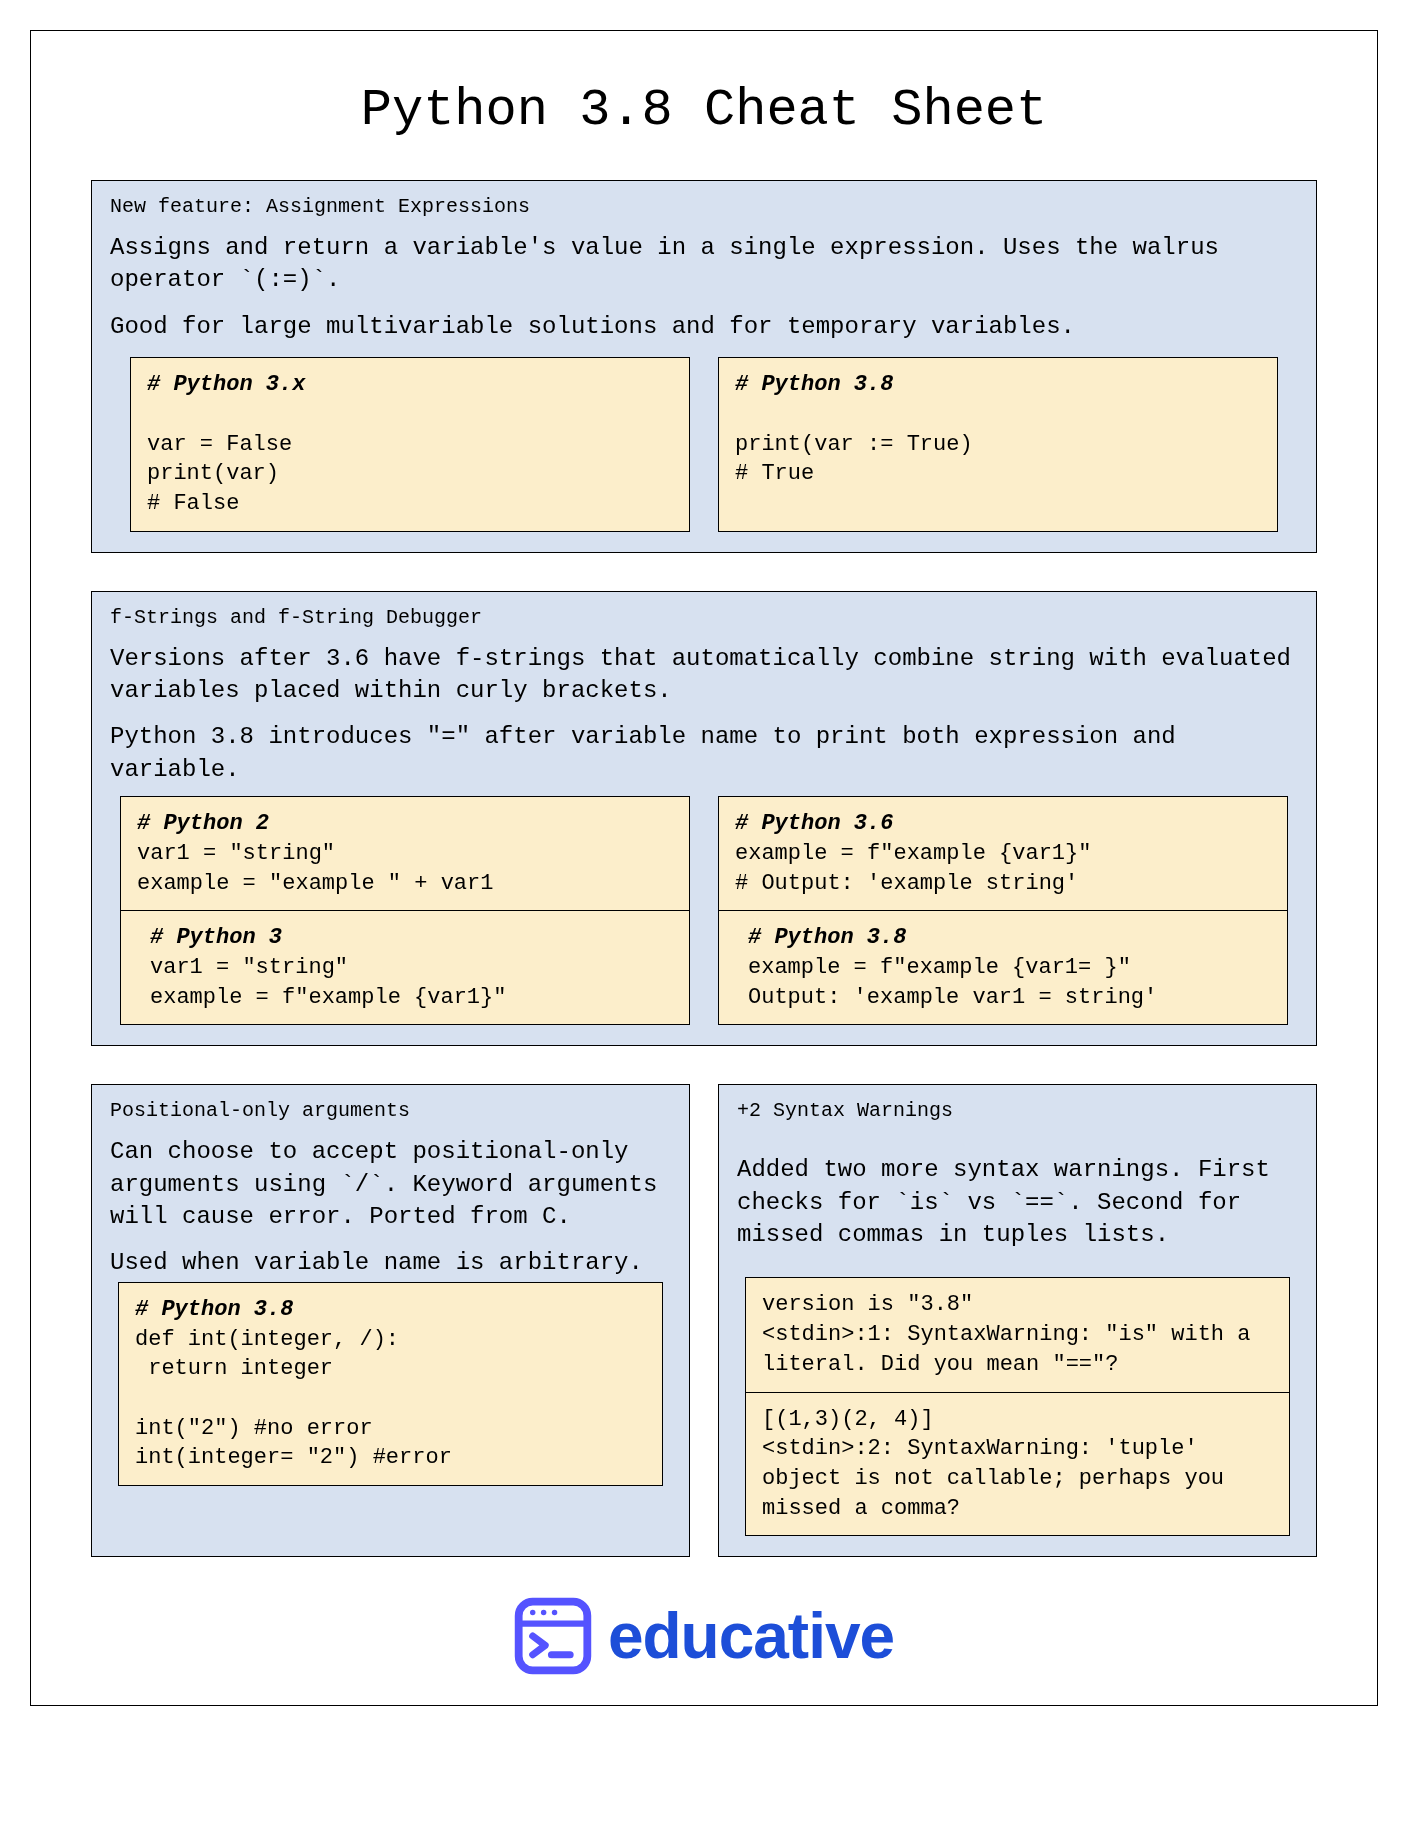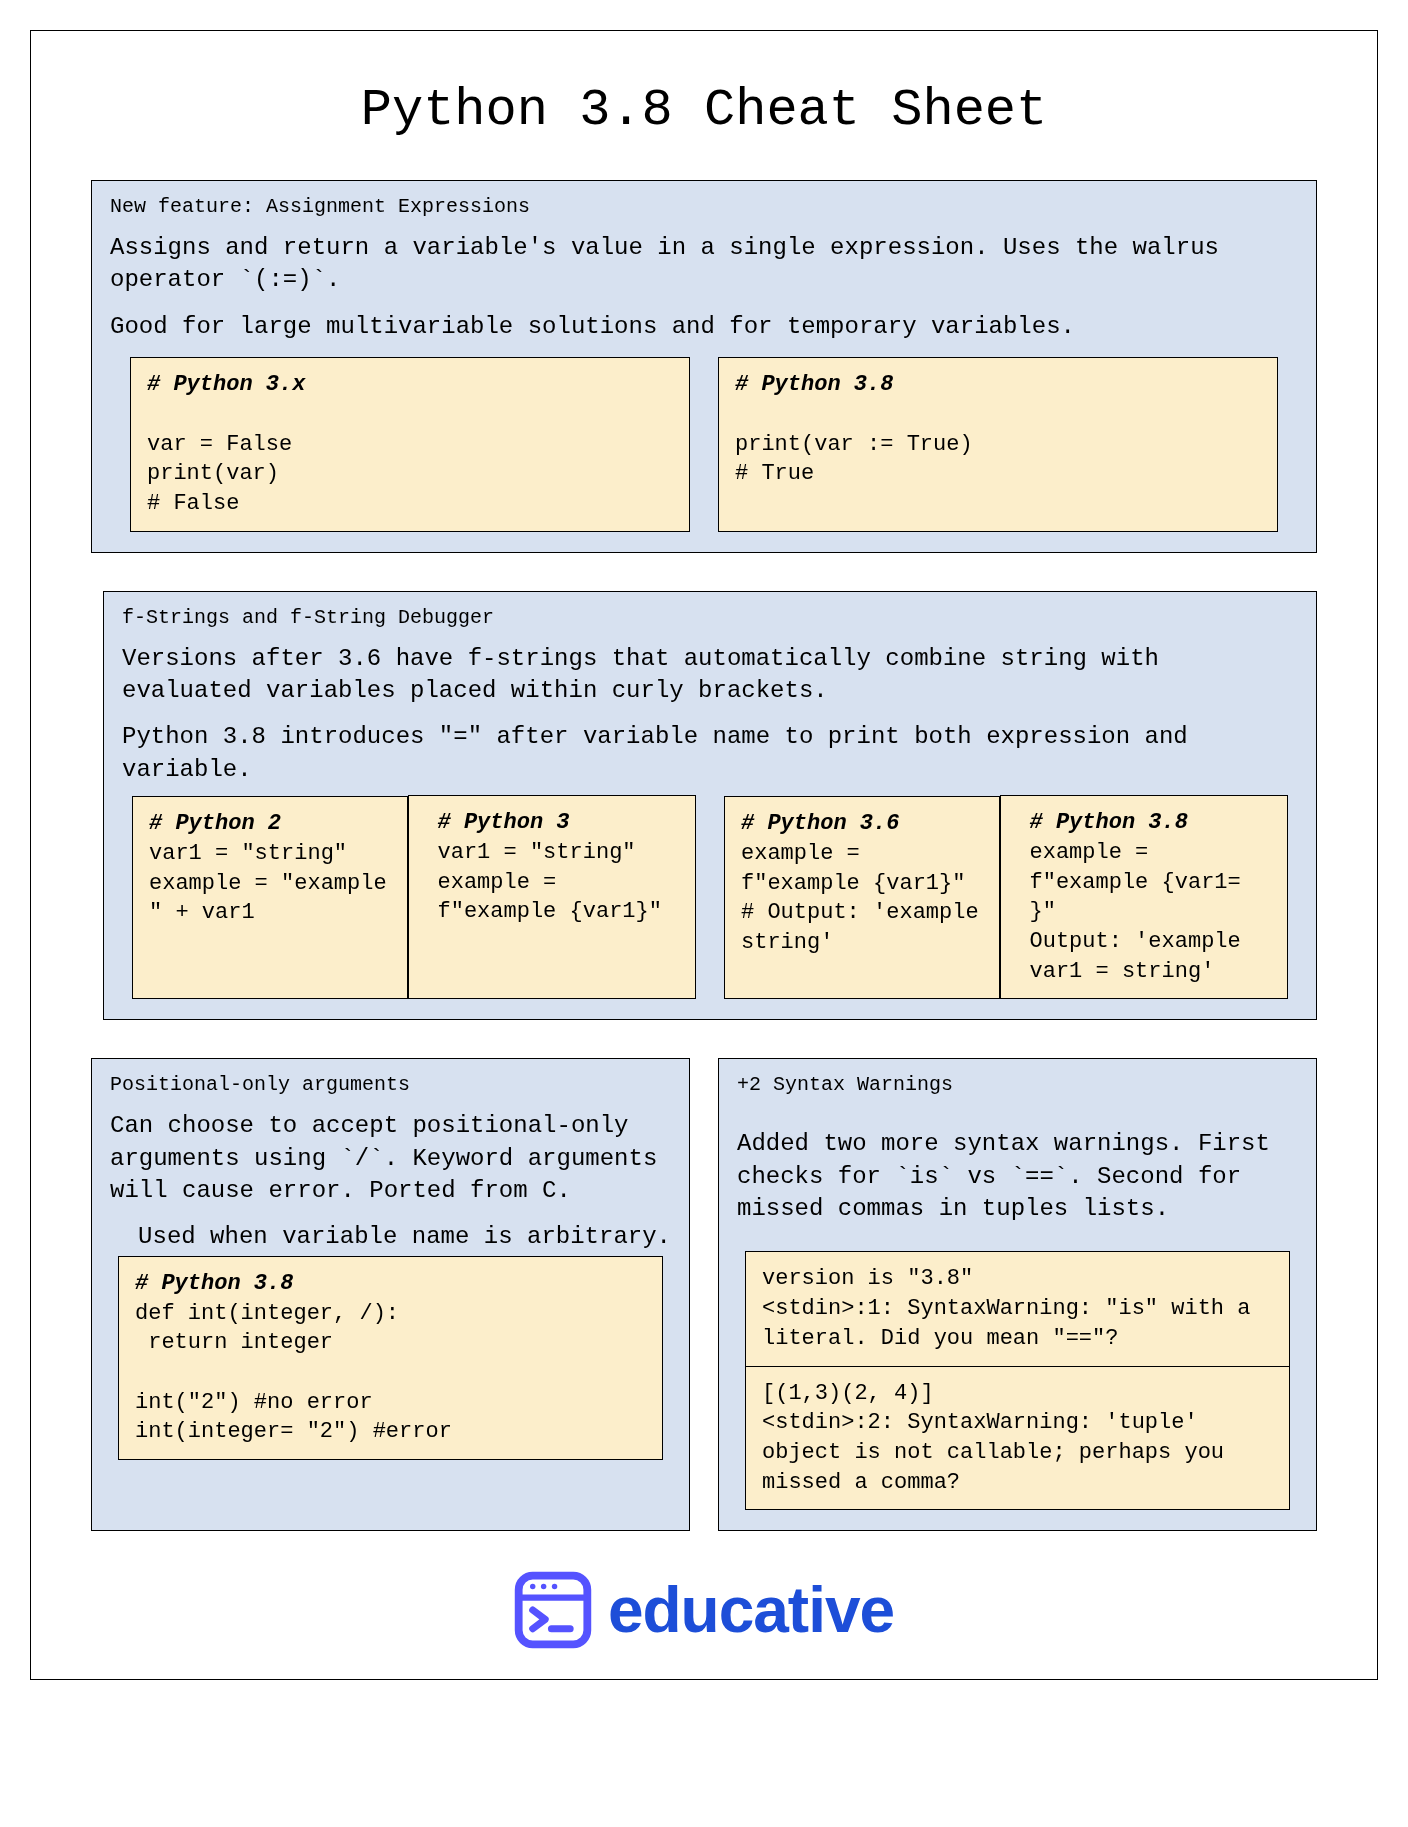--- a/index.html
+++ b/index.html
@@ -41,21 +41,21 @@
     margin-bottom: 14px;
   }
   .code-row {
     display: flex;
     gap: 28px;
     margin-top: 10px;
     padding: 0 20px;
   }
   .code-col {
     display: flex;
-    flex-direction: row;
+    flex-direction: column;
     flex: 1;
     gap: 0;
   }
   .code-block {
     background: #fceecb;
     border: 1px solid #000;
     padding: 12px 16px;
     font-size: 22px;
     line-height: 1.35;
     white-space: pre-wrap;
@@ -109,21 +109,21 @@
 <span>var = False
 print(var)
 # False</span></div>
       <div class="code-block"><span class="comment"># Python 3.8</span>
 
 <span>print(var := True)
 # True</span></div>
     </div>
   </div>
 
-  <div class="card tight" style="position:relative;margin-left:12px;">
+  <div class="card tight" style="position:relative;">
     <div class="card-title">f-Strings and f-String Debugger</div>
     <div class="card-text">Versions after 3.6 have f-strings that automatically combine string with evaluated variables placed within curly brackets.</div>
     <div class="card-text" style="margin-bottom:4px;">Python 3.8 introduces "=" after variable name to print both expression and variable.</div>
     <div class="code-row">
       <div class="code-col">
         <div class="code-block"><span class="comment"># Python 2</span>
 <span>var1 = "string"
 example = "example " + var1</span></div>
         <div class="code-block"><span class="comment"># Python 3</span>
 <span>var1 = "string"
@@ -137,21 +137,21 @@
 <span>example = f"example {var1= }"
 Output: 'example var1 = string'</span></div>
       </div>
     </div>
   </div>
 
   <div class="row-two">
     <div class="card">
       <div class="card-title">Positional-only arguments</div>
       <div class="card-text">Can choose to accept positional-only arguments using `/`. Keyword arguments will cause error. Ported from C.</div>
-      <div class="card-text" style="margin-bottom:2px;text-align:right;">Used when variable name is arbitrary.</div>
+      <div class="card-text" style="margin-bottom:2px;">Used when variable name is arbitrary.</div>
       <div class="code-stack">
         <div class="code-block"><span class="comment"># Python 3.8</span>
 <span>def int(integer, /):
  return integer
 
 int("2") #no error
 int(integer= "2") #error</span></div>
       </div>
     </div>
 

